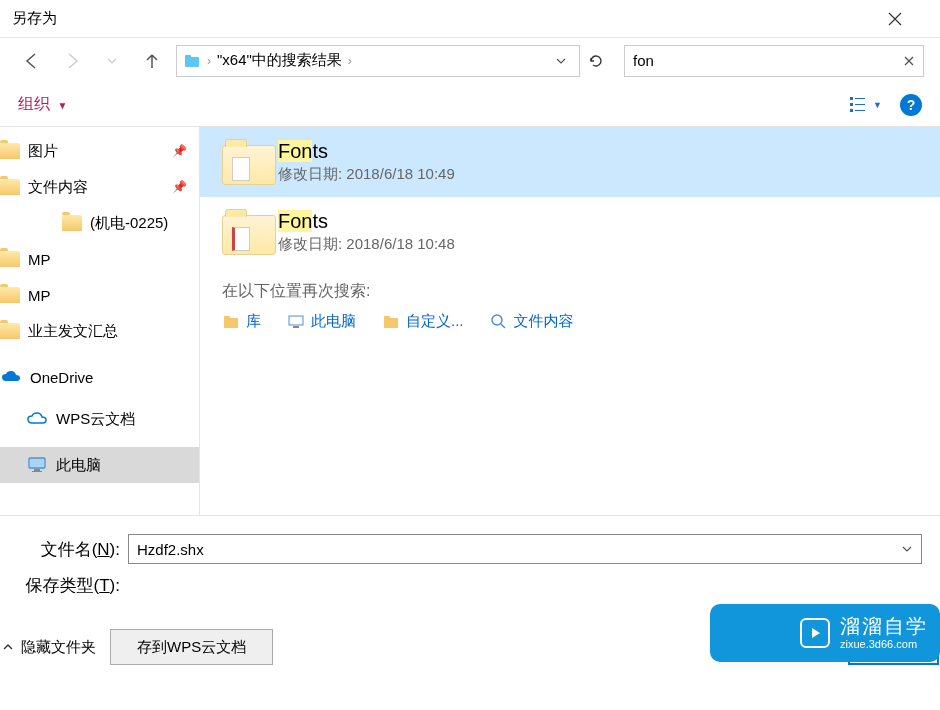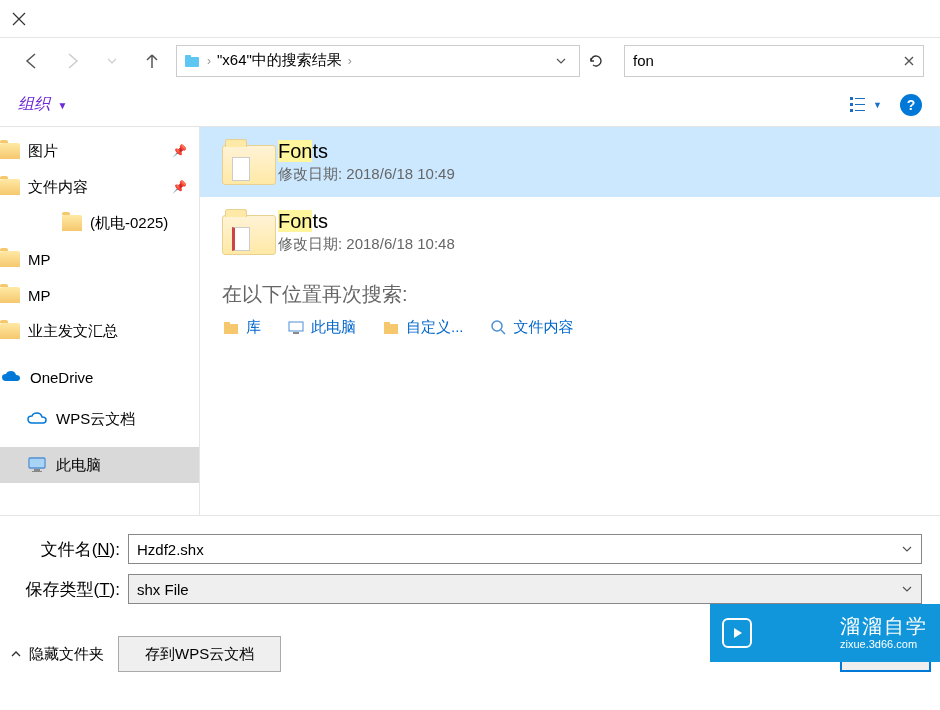--- a/index.html
+++ b/index.html
@@ -18,21 +18,21 @@
 .crumbs .sep { color: #999; font-size: 12px; }
 .crumbs .path { font-size: 15px; color: #000; }
 .crumbs .spacer { flex: 1; }
 .crumbs .dropdown { color: #555; font-size: 12px; padding: 0 6px; }
 .refresh { width: 28px; text-align: center; font-size: 16px; color: #333; cursor: pointer; }
 .searchbox { width: 300px; border: 1px solid #ccc; height: 32px; display: flex; align-items: center; padding: 0 8px; }
 .searchbox input { border: none; outline: none; flex: 1; font-size: 15px; }
 .searchbox .clear { color: #555; cursor: pointer; font-size: 14px; }
 
 .toolbar { height: 44px; border-bottom: 1px solid #e5e5e5; display: flex; align-items: center; padding: 0 18px; }
-.toolbar .org { color: #6d28d9; font-size: 16px; cursor: pointer; font-style: italic; }
+.toolbar .org { color: #be185d; font-size: 16px; cursor: pointer; }
 .toolbar .org .caret { font-size: 10px; margin-left: 3px; }
 .toolbar .spacer { flex: 1; }
 .toolbar .view-icon { color: #1a6fc4; cursor: pointer; display: flex; align-items: center; gap: 2px; margin-right: 18px; }
 .toolbar .help { width: 22px; height: 22px; border-radius: 50%; background: #0078d7; color: #fff; display: flex; align-items: center; justify-content: center; font-size: 14px; font-weight: bold; cursor: pointer; }
 
 .body-area { display: flex; height: 388px; }
 .sidebar { width: 200px; border-right: 1px solid #e5e5e5; overflow-y: auto; padding-top: 6px; }
 .sidebar-item { display: flex; align-items: center; height: 36px; gap: 8px; font-size: 15px; cursor: pointer; position: relative; }
 .sidebar-item.indent2 { padding-left: 62px; }
 .sidebar-item .pin { position: absolute; right: 12px; color: #888; font-size: 12px; }
@@ -49,52 +49,53 @@
 .result-item .big-folder { width: 54px; height: 46px; position: relative; }
 .big-folder-shape { width: 54px; height: 40px; background: linear-gradient(#fff3d6, #ffe9a6); border: 1px solid #e8d090; border-radius: 3px; position: absolute; bottom: 0; }
 .big-folder-shape::before { content: ""; position: absolute; top: -7px; left: 2px; width: 20px; height: 7px; background: #ffe9a6; border: 1px solid #e8d090; border-bottom: none; border-radius: 3px 3px 0 0; }
 .big-folder-inner { position: absolute; bottom: 4px; left: 10px; width: 18px; height: 24px; background: #fff; border: 1px solid #ccc; }
 .big-folder-inner.red { border-left: 3px solid #c44; }
 .result-text .name { font-size: 20px; color: #000; }
 .result-text .name .hl { background: #fff59d; }
 .result-text .meta { font-size: 15px; color: #666; margin-top: 2px; }
 
 .search-again { padding: 14px 22px; }
-.search-again .label { font-size: 20px; color: #666; margin-bottom: 10px; }
+.search-again .label { font-size: 16px; color: #666; margin-bottom: 10px; }
 .search-loc { display: flex; gap: 26px; }
 .search-loc .loc { display: flex; align-items: center; gap: 6px; font-size: 15px; color: #0066cc; cursor: pointer; }
 .loc-icon { width: 18px; height: 18px; display: inline-flex; align-items: center; justify-content: center; }
 
 .bottom-panel { border-top: 1px solid #e5e5e5; padding: 18px 18px 12px; }
 .form-row { display: flex; align-items: center; margin-bottom: 10px; }
 .form-row label { width: 110px; text-align: right; font-size: 17px; padding-right: 8px; }
 .form-row label .ul { text-decoration: underline; }
 .combo { flex: 1; border: 1px solid #888; height: 30px; display: flex; align-items: center; padding: 0 8px; background: #fff; position: relative; }
 .combo.grey { background: #efefef; }
 .combo .value { flex: 1; font-size: 15px; }
 .combo .caret { color: #555; font-size: 11px; }
 
-.footer { display: flex; align-items: center; padding: 10px 9px 14px; gap: 14px; }
+.footer { display: flex; align-items: center; padding: 10px 1px 14px; gap: 14px; }
 .footer .hide-folders { display: flex; align-items: center; gap: 6px; font-size: 15px; cursor: pointer; }
 .footer .spacer { flex: 1; }
 .btn { height: 36px; padding: 0 26px; font-size: 15px; border: 1px solid #aaa; background: #efefef; cursor: pointer; }
 .btn.primary { border: 2px solid #0078d7; }
 
-.watermark { position: absolute; right: 0; bottom: 48px; width: 230px; height: 58px; background: #1296db; color: #fff; display: flex; align-items: center; justify-content: space-between; gap: 10px; padding: 0 12px; }
+.watermark { position: absolute; right: 0; bottom: 48px; width: 230px; height: 58px; background: #1296db; color: #fff; display: flex; align-items: center; justify-content: flex-end; gap: 10px; padding: 0 12px; border-radius: 10px; }
 .watermark .wm-logo { width: 30px; height: 30px; border: 2px solid #fff; border-radius: 6px; display: flex; align-items: center; justify-content: center; font-size: 16px; }
 .watermark .wm-text { display: flex; flex-direction: column; line-height: 1.2; }
 .watermark .wm-text .big { font-size: 20px; letter-spacing: 2px; }
 .watermark .wm-text .small { font-size: 11px; }
 
 svg { display: block; }
 </style>
 </head>
 <body>
 
 <div class="titlebar">
+  <div class="title">另存为</div>
   <div class="close">
     <svg width="14" height="14" viewBox="0 0 14 14">
         <path d="M1 1 L13 13 M13 1 L1 13" stroke="#333" stroke-width="1.2" fill="none"></path>
       </svg>
   </div>
 </div>
 
 <div class="navbar">
   <div class="nav-arrow">
     <svg width="20" height="20" viewBox="0 0 20 20">
@@ -291,28 +292,20 @@
       <span class="value">Hzdf2.shx</span>
       <span class="caret">
         <svg width="12" height="12" viewBox="0 0 12 12">
             <path d="M2 4 L6 8 L10 4" stroke="#555" stroke-width="1.2" fill="none"></path>
           </svg>
       </span>
     </div>
   </div>
   <div class="form-row">
     <label><span>保存类型(</span><span class="ul">T</span><span>):</span></label>
-    <div class="combo grey">
-      <span class="value">shx File</span>
-      <span class="caret">
-        <svg width="12" height="12" viewBox="0 0 12 12">
-            <path d="M2 4 L6 8 L10 4" stroke="#555" stroke-width="1.2" fill="none"></path>
-          </svg>
-      </span>
-    </div>
   </div>
 </div>
 
 <div class="footer">
   <div class="hide-folders">
     <svg width="14" height="14" viewBox="0 0 14 14">
         <path d="M3 9 L7 5 L11 9" stroke="#333" stroke-width="1.4" fill="none"></path>
       </svg>
     <span>隐藏文件夹</span>
   </div>

